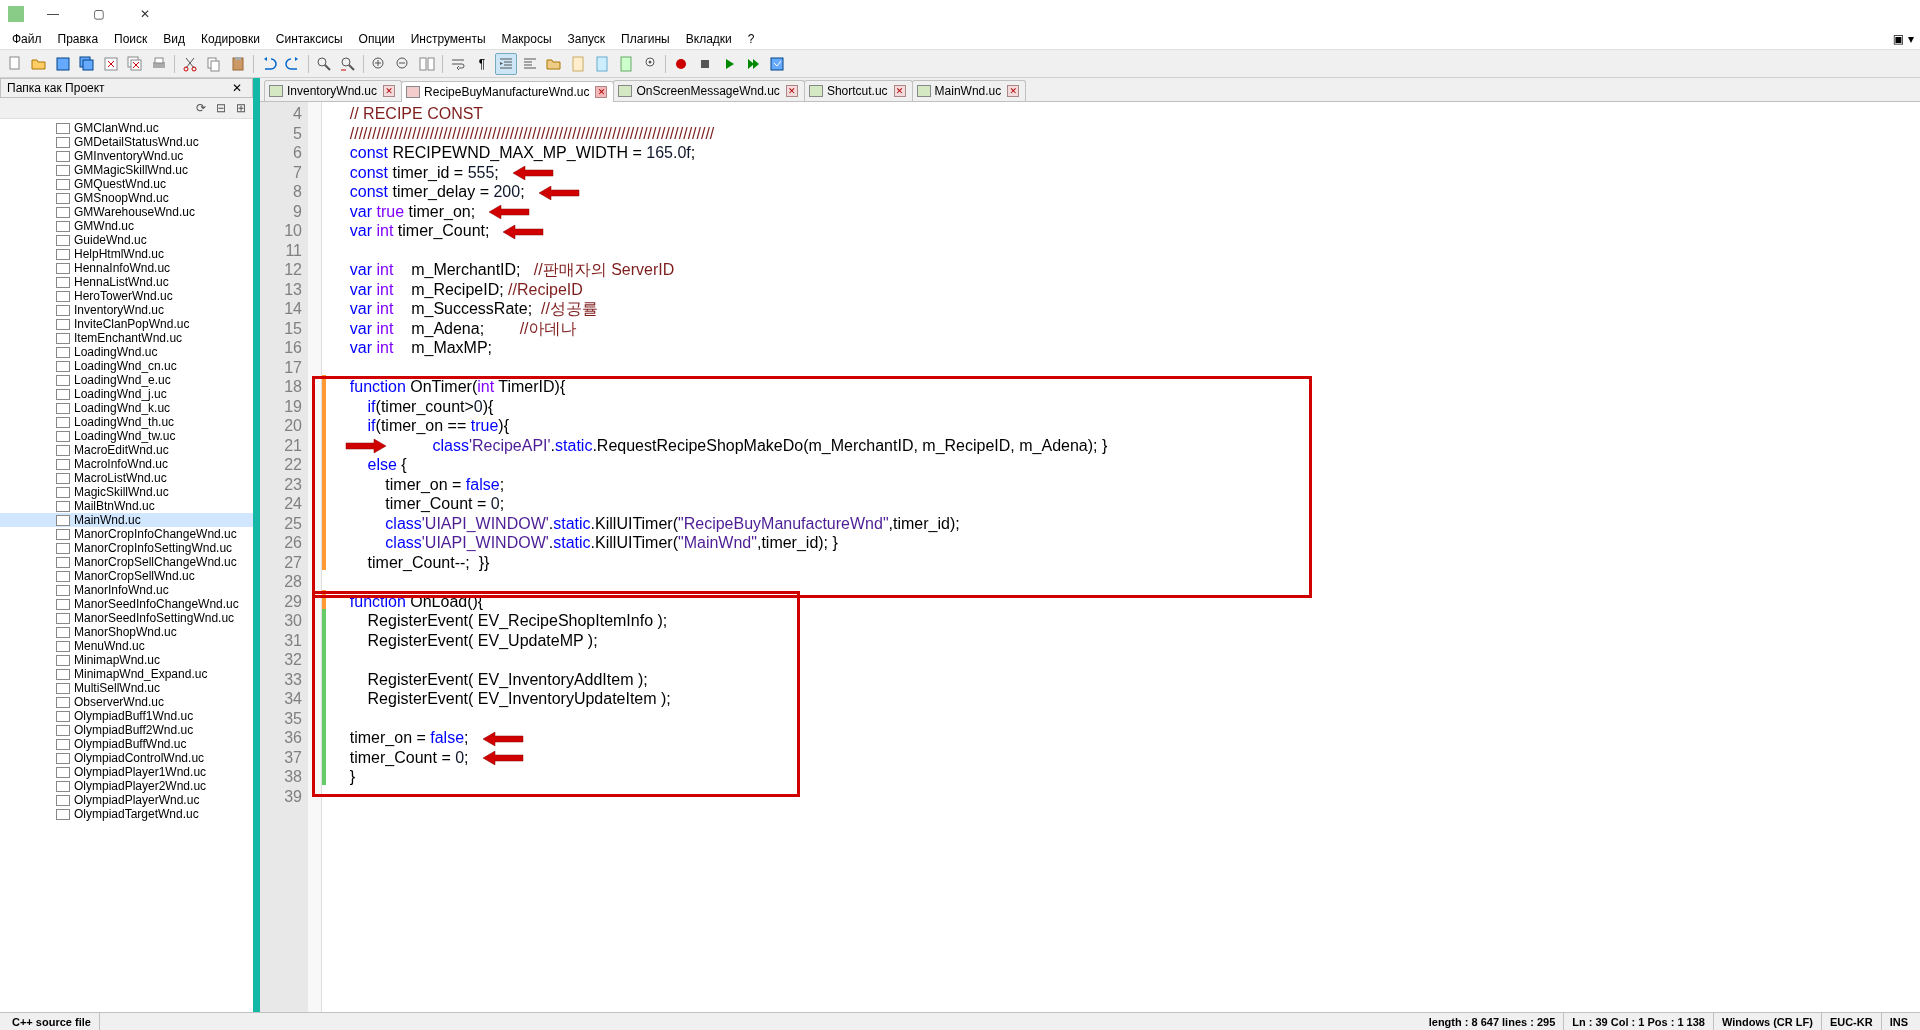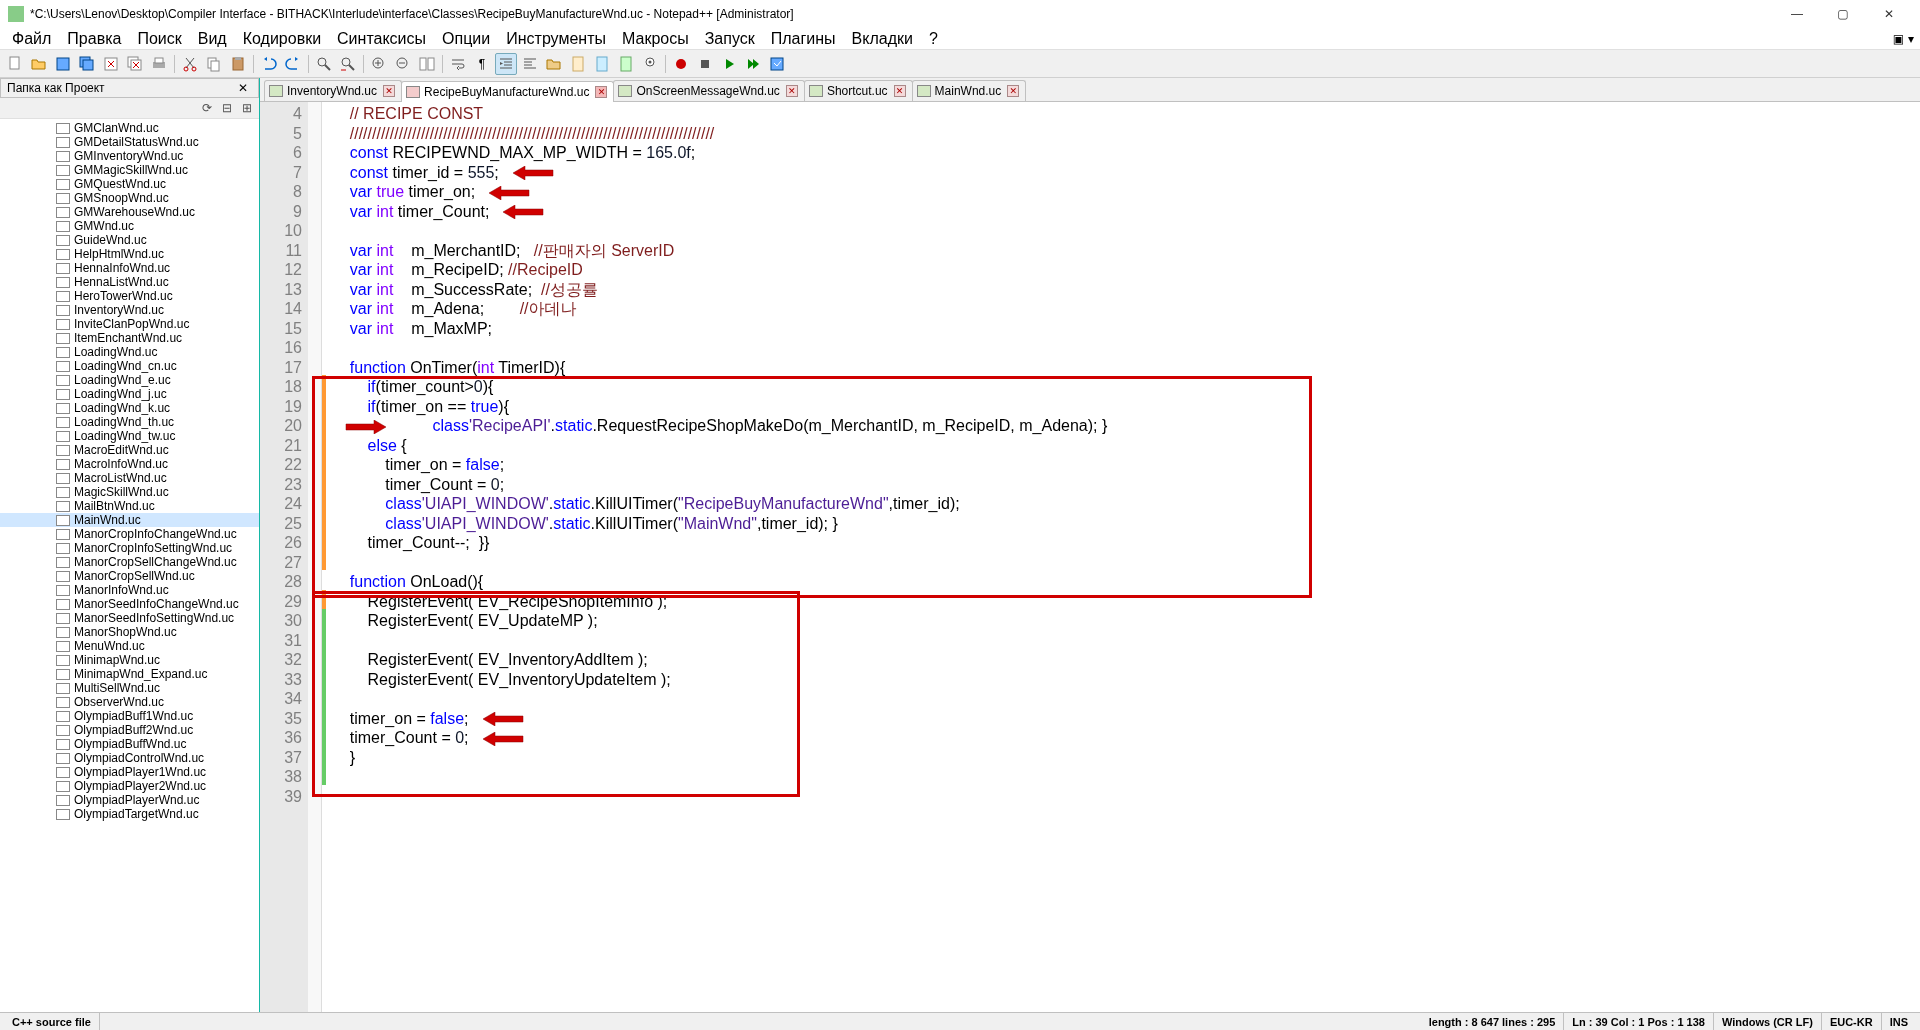--- a/index.html
+++ b/index.html
@@ -2,30 +2,30 @@
 <html><head>
 <meta charset="utf-8">
 <style>
 * { margin: 0; padding: 0; box-sizing: border-box; font-family: "Segoe UI", Tahoma, sans-serif; }
 body { background: #f0f0f0; font-size: 12px; overflow: hidden; width: 1920px; height: 1030px; }
 .titlebar { background: #fff; height: 28px; display: flex; align-items: center; padding: 0 8px; position: relative; }
 .titlebar .app-icon { width: 16px; height: 16px; background: #8c8; margin-right: 6px; }
 .titlebar .title { flex: 1; font-size: 12px; }
 .titlebar .wbtn { width: 46px; height: 28px; display: flex; align-items: center; justify-content: center; color: #333; }
 .menubar { background: #fff; height: 22px; display: flex; align-items: center; padding: 0 4px; gap: 2px; border-bottom: 1px solid #e0e0e0; position: relative; }
-.menubar .mitem { padding: 2px 8px; font-size: 16px; cursor: default; }
+.menubar .mitem { padding: 2px 8px; font-size: 12px; cursor: default; }
 .menubar .extra { position: absolute; right: 6px; display: flex; gap: 4px; }
 .toolbar { background: #f0f0f0; height: 28px; display: flex; align-items: center; padding: 0 4px; gap: 2px; border-bottom: 1px solid #d0d0d0; }
 .tbtn { width: 22px; height: 22px; display: flex; align-items: center; justify-content: center; border-radius: 2px; }
 .tsep { width: 1px; height: 18px; background: #c0c0c0; margin: 0 2px; }
 .tbtn svg { width: 16px; height: 16px; }
 .panel-title { background: #f0f0f0; border: 1px solid #c0c0c0; padding: 2px 6px; font-size: 12px; display: flex; align-items: center; justify-content: space-between; }
 .panel-title .x { padding: 0 4px; cursor: default; }
 .body-row { display: flex; height: calc(100% - 28px - 22px - 28px - 18px); }
-.left-panel { width: 260px; display: flex; flex-direction: column; border-right: 1px solid #14b8a6; }
+.left-panel { width: 260px; display: flex; flex-direction: column; border-right: 7px solid #14b8a6; }
 .tree-tools { display: flex; justify-content: flex-end; padding: 2px 4px; gap: 4px; border-bottom: 1px solid #e0e0e0; }
 .tree-tools span { width: 16px; height: 16px; display: flex; align-items: center; justify-content: center; font-size: 12px; color: #555; }
 .tree { flex: 1; overflow-y: auto; background: #fff; font-size: 12px; padding: 2px 0; }
 .tree-item { display: flex; align-items: center; padding: 0 6px 0 56px; height: 14px; white-space: nowrap; cursor: default; }
 .tree-item.selected { background: #d0e7ff; }
 .tree-item .ficon { width: 14px; height: 11px; background: #fff; border: 1px solid #888; margin-right: 4px; flex-shrink: 0; }
 .editor-area { flex: 1; display: flex; flex-direction: column; background: #fff; }
 .tabbar { display: flex; align-items: flex-end; background: #f0f0f0; height: 24px; padding-left: 4px; border-bottom: 1px solid #c0c0c0; gap: 0; }
 .tab { display: flex; align-items: center; padding: 3px 6px 3px 4px; background: #f0f0f0; border: 1px solid #c0c0c0; border-bottom: none; font-size: 12px; margin-right: -1px; border-radius: 3px 3px 0 0; }
 .tab.active { background: #fff; position: relative; top: 1px; }
@@ -52,21 +52,20 @@
 .arrow { display: inline-block; vertical-align: middle; margin-left: 12px; }
 .statusbar { position: absolute; bottom: 0; left: 0; right: 0; height: 18px; background: #f0f0f0; border-top: 1px solid #c0c0c0; display: flex; align-items: center; font-size: 11px; padding: 0 4px; }
 .statusbar .sseg { padding: 0 8px; border-right: 1px solid #c0c0c0; height: 100%; display: flex; align-items: center; font-weight: bold; }
 .statusbar .spacer { flex: 1; }
 </style>
 </head>
 <body>
 
 <div class="titlebar">
   <span class="app-icon"></span>
-  <span class="title">*C:\Users\Lenov\Desktop\Compiler Interface - BITHACK\Interlude\interface\Classes\RecipeBuyManufactureWnd.uc - Notepad++ [Administrator]</span>
   <div class="wbtn">—</div>
   <div class="wbtn">▢</div>
   <div class="wbtn close">✕</div>
 </div>
 
 <div class="menubar">
   <div id="menu-items" style="display:flex">
       <div class="mitem">Файл</div>
       <div class="mitem">Правка</div>
       <div class="mitem">Поиск</div>
@@ -435,20 +434,22 @@
           <div class="cb-green"></div>
           <div class="cb-green"></div>
           <div class="cb-green"></div>
           <div class="cb-green"></div>
           <div class="cb-green"></div>
           <div class="cb-green"></div>
           <div></div>
         </div>
       <div class="code" id="code"><div class="line">    <span class="c-comment">// RECIPE CONST</span></div><div class="line">    <span class="c-comment">//////////////////////////////////////////////////////////////////////////////////</span></div><div class="line">    <span class="c-keyword">const</span> RECIPEWND_MAX_MP_WIDTH = <span class="c-number">165.0f</span>;</div><div class="line">    <span class="c-keyword">const</span> timer_id = <span class="c-number">555</span>;<svg class="arrow" width="44" height="14" viewBox="0 0 44 14">
               <path d="M42 4H14v-4L2 7l12 7v-4h28z" fill="#d00000" stroke="#800" stroke-width="0.5"></path>
+            </svg></div><div class="line">    <span class="c-keyword">const</span> timer_delay = <span class="c-number">200</span>;<svg class="arrow" width="44" height="14" viewBox="0 0 44 14">
+              <path d="M42 4H14v-4L2 7l12 7v-4h28z" fill="#d00000" stroke="#800" stroke-width="0.5"></path>
             </svg></div><div class="line">    <span class="c-keyword">var</span> <span class="c-type">true</span> timer_on;<svg class="arrow" width="44" height="14" viewBox="0 0 44 14">
               <path d="M42 4H14v-4L2 7l12 7v-4h28z" fill="#d00000" stroke="#800" stroke-width="0.5"></path>
             </svg></div><div class="line">    <span class="c-keyword">var</span> <span class="c-type">int</span> timer_Count;<svg class="arrow" width="44" height="14" viewBox="0 0 44 14">
               <path d="M42 4H14v-4L2 7l12 7v-4h28z" fill="#d00000" stroke="#800" stroke-width="0.5"></path>
             </svg></div><div class="line">    </div><div class="line">    <span class="c-keyword">var</span> <span class="c-type">int</span>    m_MerchantID;   <span class="c-comment">//판매자의 ServerID</span></div><div class="line">    <span class="c-keyword">var</span> <span class="c-type">int</span>    m_RecipeID; <span class="c-comment">//RecipeID</span></div><div class="line">    <span class="c-keyword">var</span> <span class="c-type">int</span>    m_SuccessRate;  <span class="c-comment">//성공률</span></div><div class="line">    <span class="c-keyword">var</span> <span class="c-type">int</span>    m_Adena;        <span class="c-comment">//아데나</span></div><div class="line">    <span class="c-keyword">var</span> <span class="c-type">int</span>    m_MaxMP;</div><div class="line">    </div><div class="line">    <span class="c-keyword">function</span> OnTimer(<span class="c-type">int</span> TimerID){</div><div class="line">        <span class="c-keyword">if</span>(timer_count&gt;<span class="c-number">0</span>){</div><div class="line">        <span class="c-keyword">if</span>(timer_on == <span class="c-keyword">true</span>){</div><div class="line"><svg class="arrow" width="44" height="14" viewBox="0 0 44 14">
               <path d="M2 4h28v-4l12 7-12 7v-4H2z" fill="#d00000" stroke="#800" stroke-width="0.5"></path>
             </svg>          <span class="c-keyword">class</span><span class="c-string">'RecipeAPI'</span>.<span class="c-keyword">static</span>.RequestRecipeShopMakeDo(m_MerchantID, m_RecipeID, m_Adena); }</div><div class="line">        <span class="c-keyword">else</span> {</div><div class="line">            timer_on = <span class="c-keyword">false</span>;</div><div class="line">            timer_Count = <span class="c-number">0</span>;</div><div class="line">            <span class="c-keyword">class</span><span class="c-string">'UIAPI_WINDOW'</span>.<span class="c-keyword">static</span>.KillUITimer(<span class="c-string">"RecipeBuyManufactureWnd"</span>,timer_id);</div><div class="line">            <span class="c-keyword">class</span><span class="c-string">'UIAPI_WINDOW'</span>.<span class="c-keyword">static</span>.KillUITimer(<span class="c-string">"MainWnd"</span>,timer_id); }</div><div class="line">        timer_Count--;  }}</div><div class="line">    </div><div class="line">    <span class="c-keyword">function</span> OnLoad(){</div><div class="line">        RegisterEvent( EV_RecipeShopItemInfo );</div><div class="line">        RegisterEvent( EV_UpdateMP );</div><div class="line">    </div><div class="line">        RegisterEvent( EV_InventoryAddItem );</div><div class="line">        RegisterEvent( EV_InventoryUpdateItem );</div><div class="line">    </div><div class="line">    timer_on = <span class="c-keyword">false</span>;<svg class="arrow" width="44" height="14" viewBox="0 0 44 14">
               <path d="M42 4H14v-4L2 7l12 7v-4h28z" fill="#d00000" stroke="#800" stroke-width="0.5"></path>
             </svg></div><div class="line">    timer_Count = <span class="c-number">0</span>;<svg class="arrow" width="44" height="14" viewBox="0 0 44 14">
               <path d="M42 4H14v-4L2 7l12 7v-4h28z" fill="#d00000" stroke="#800" stroke-width="0.5"></path>

